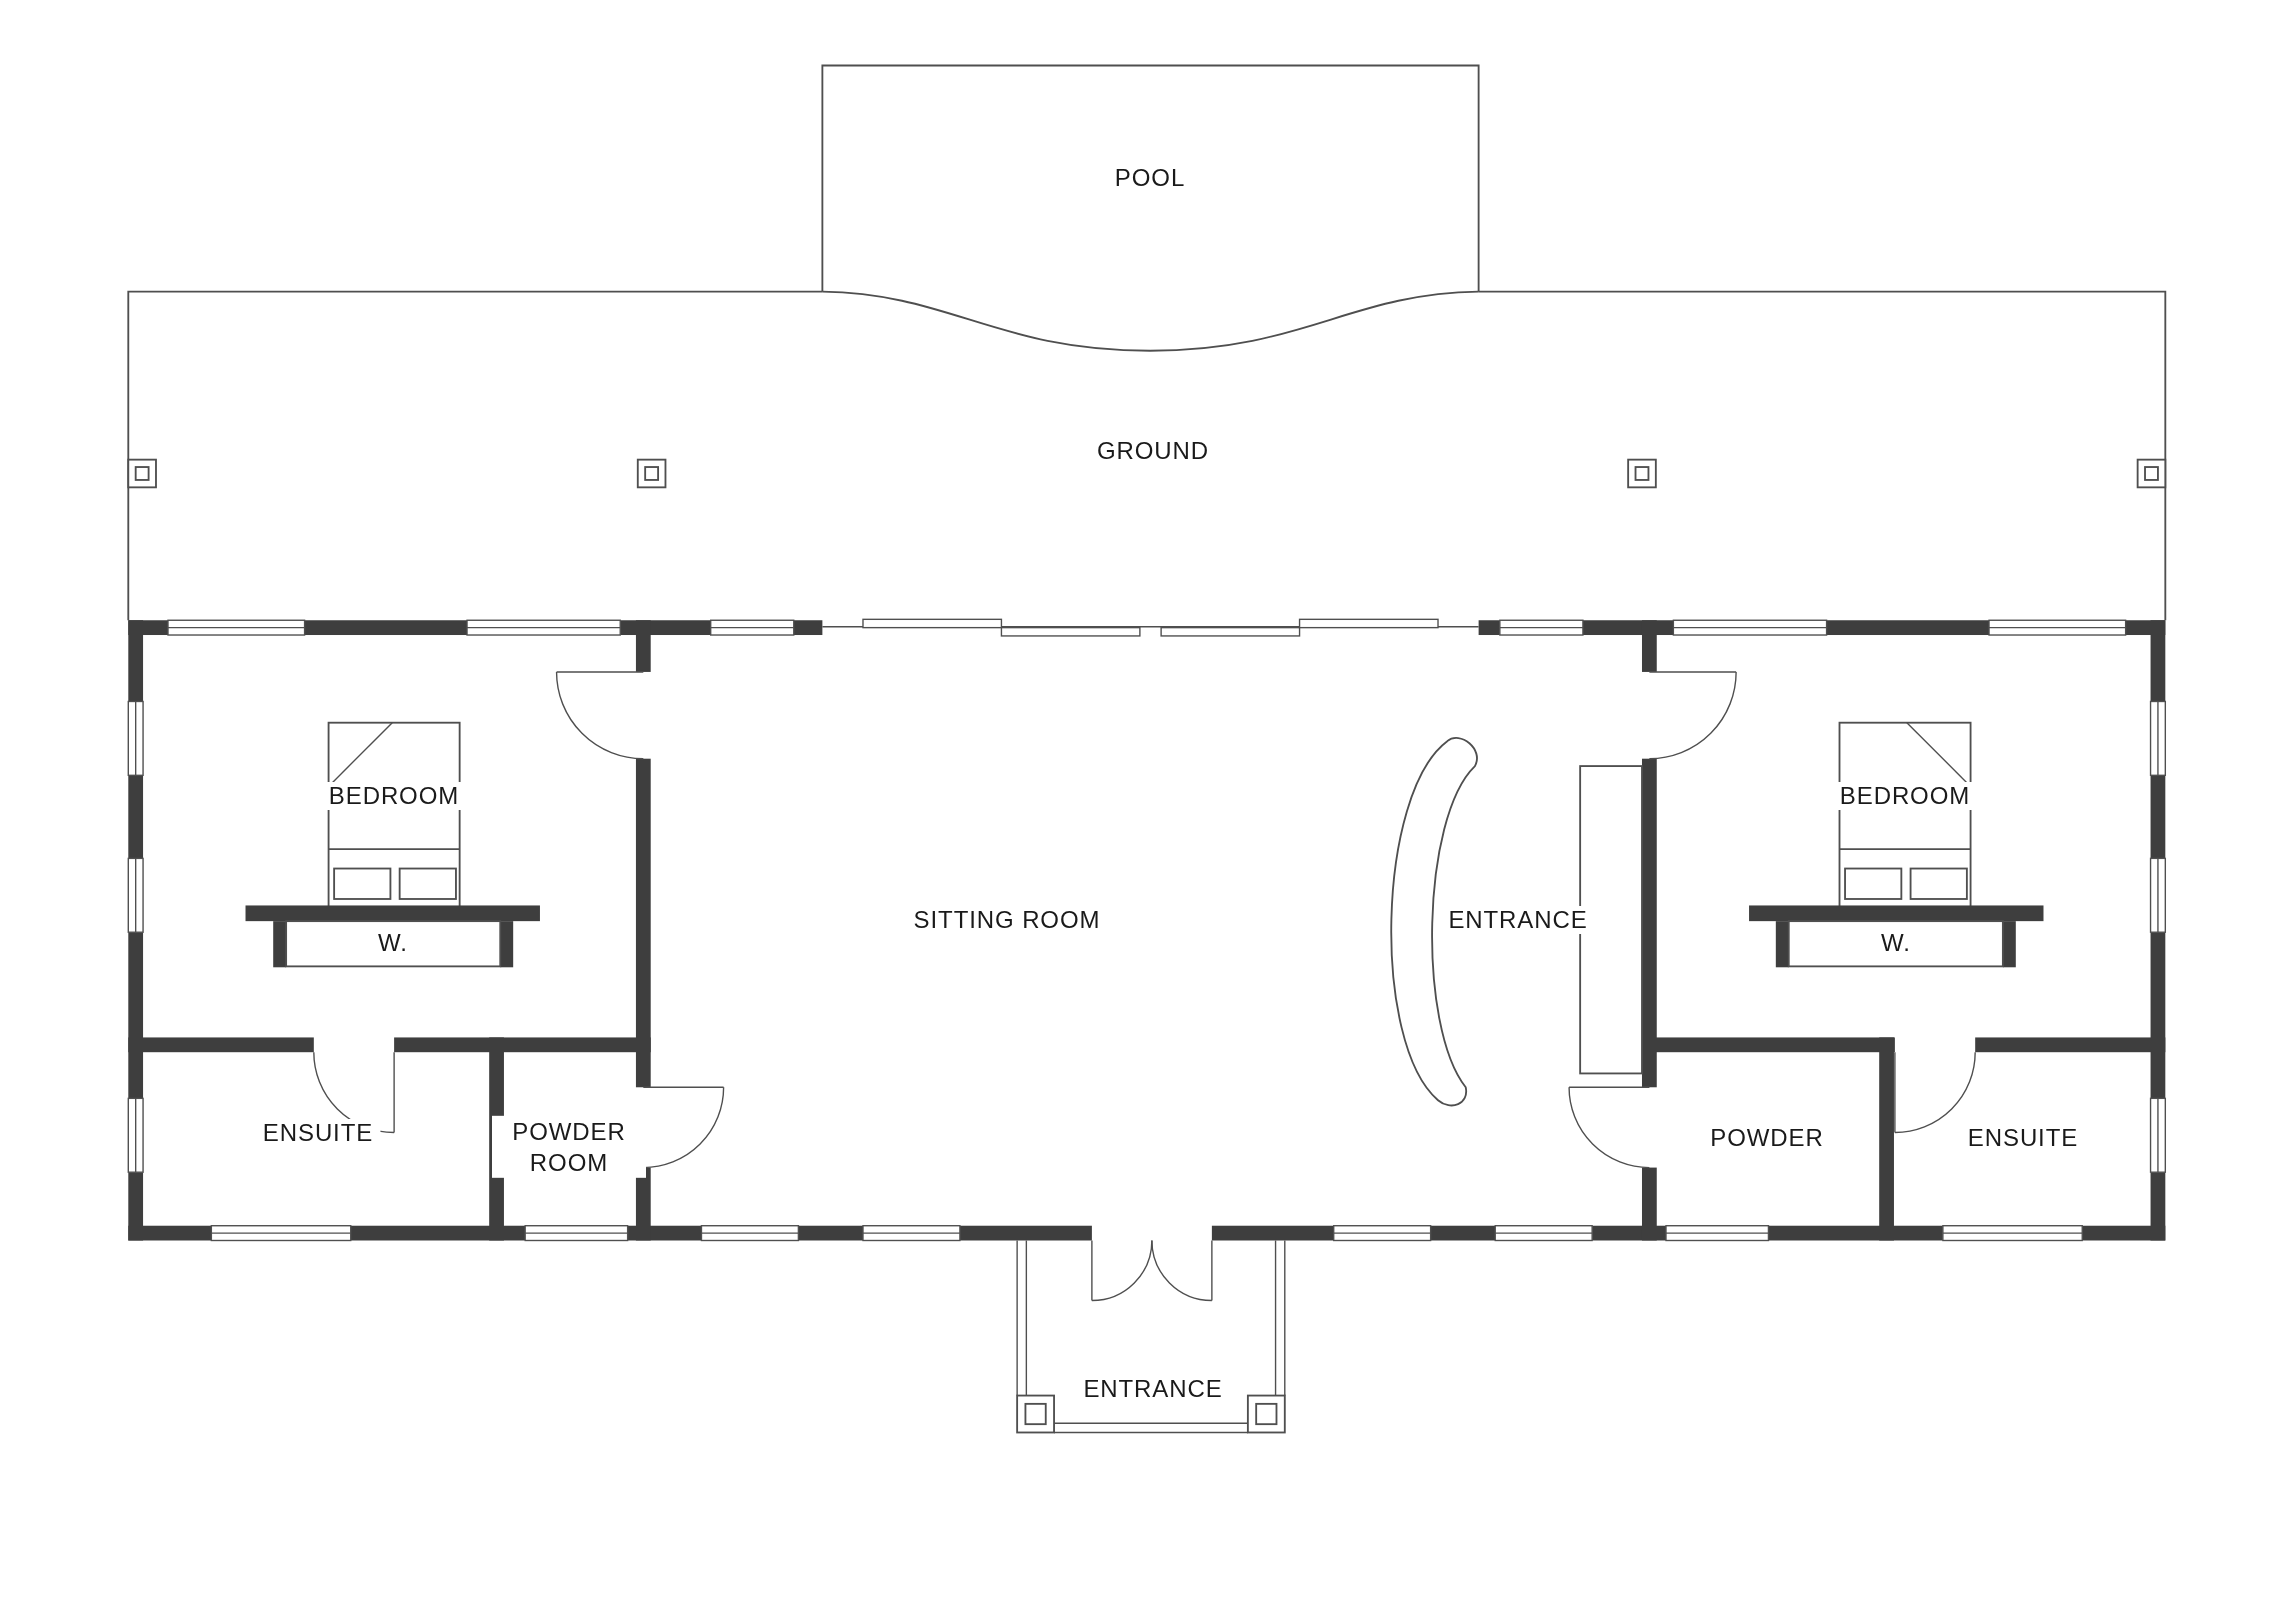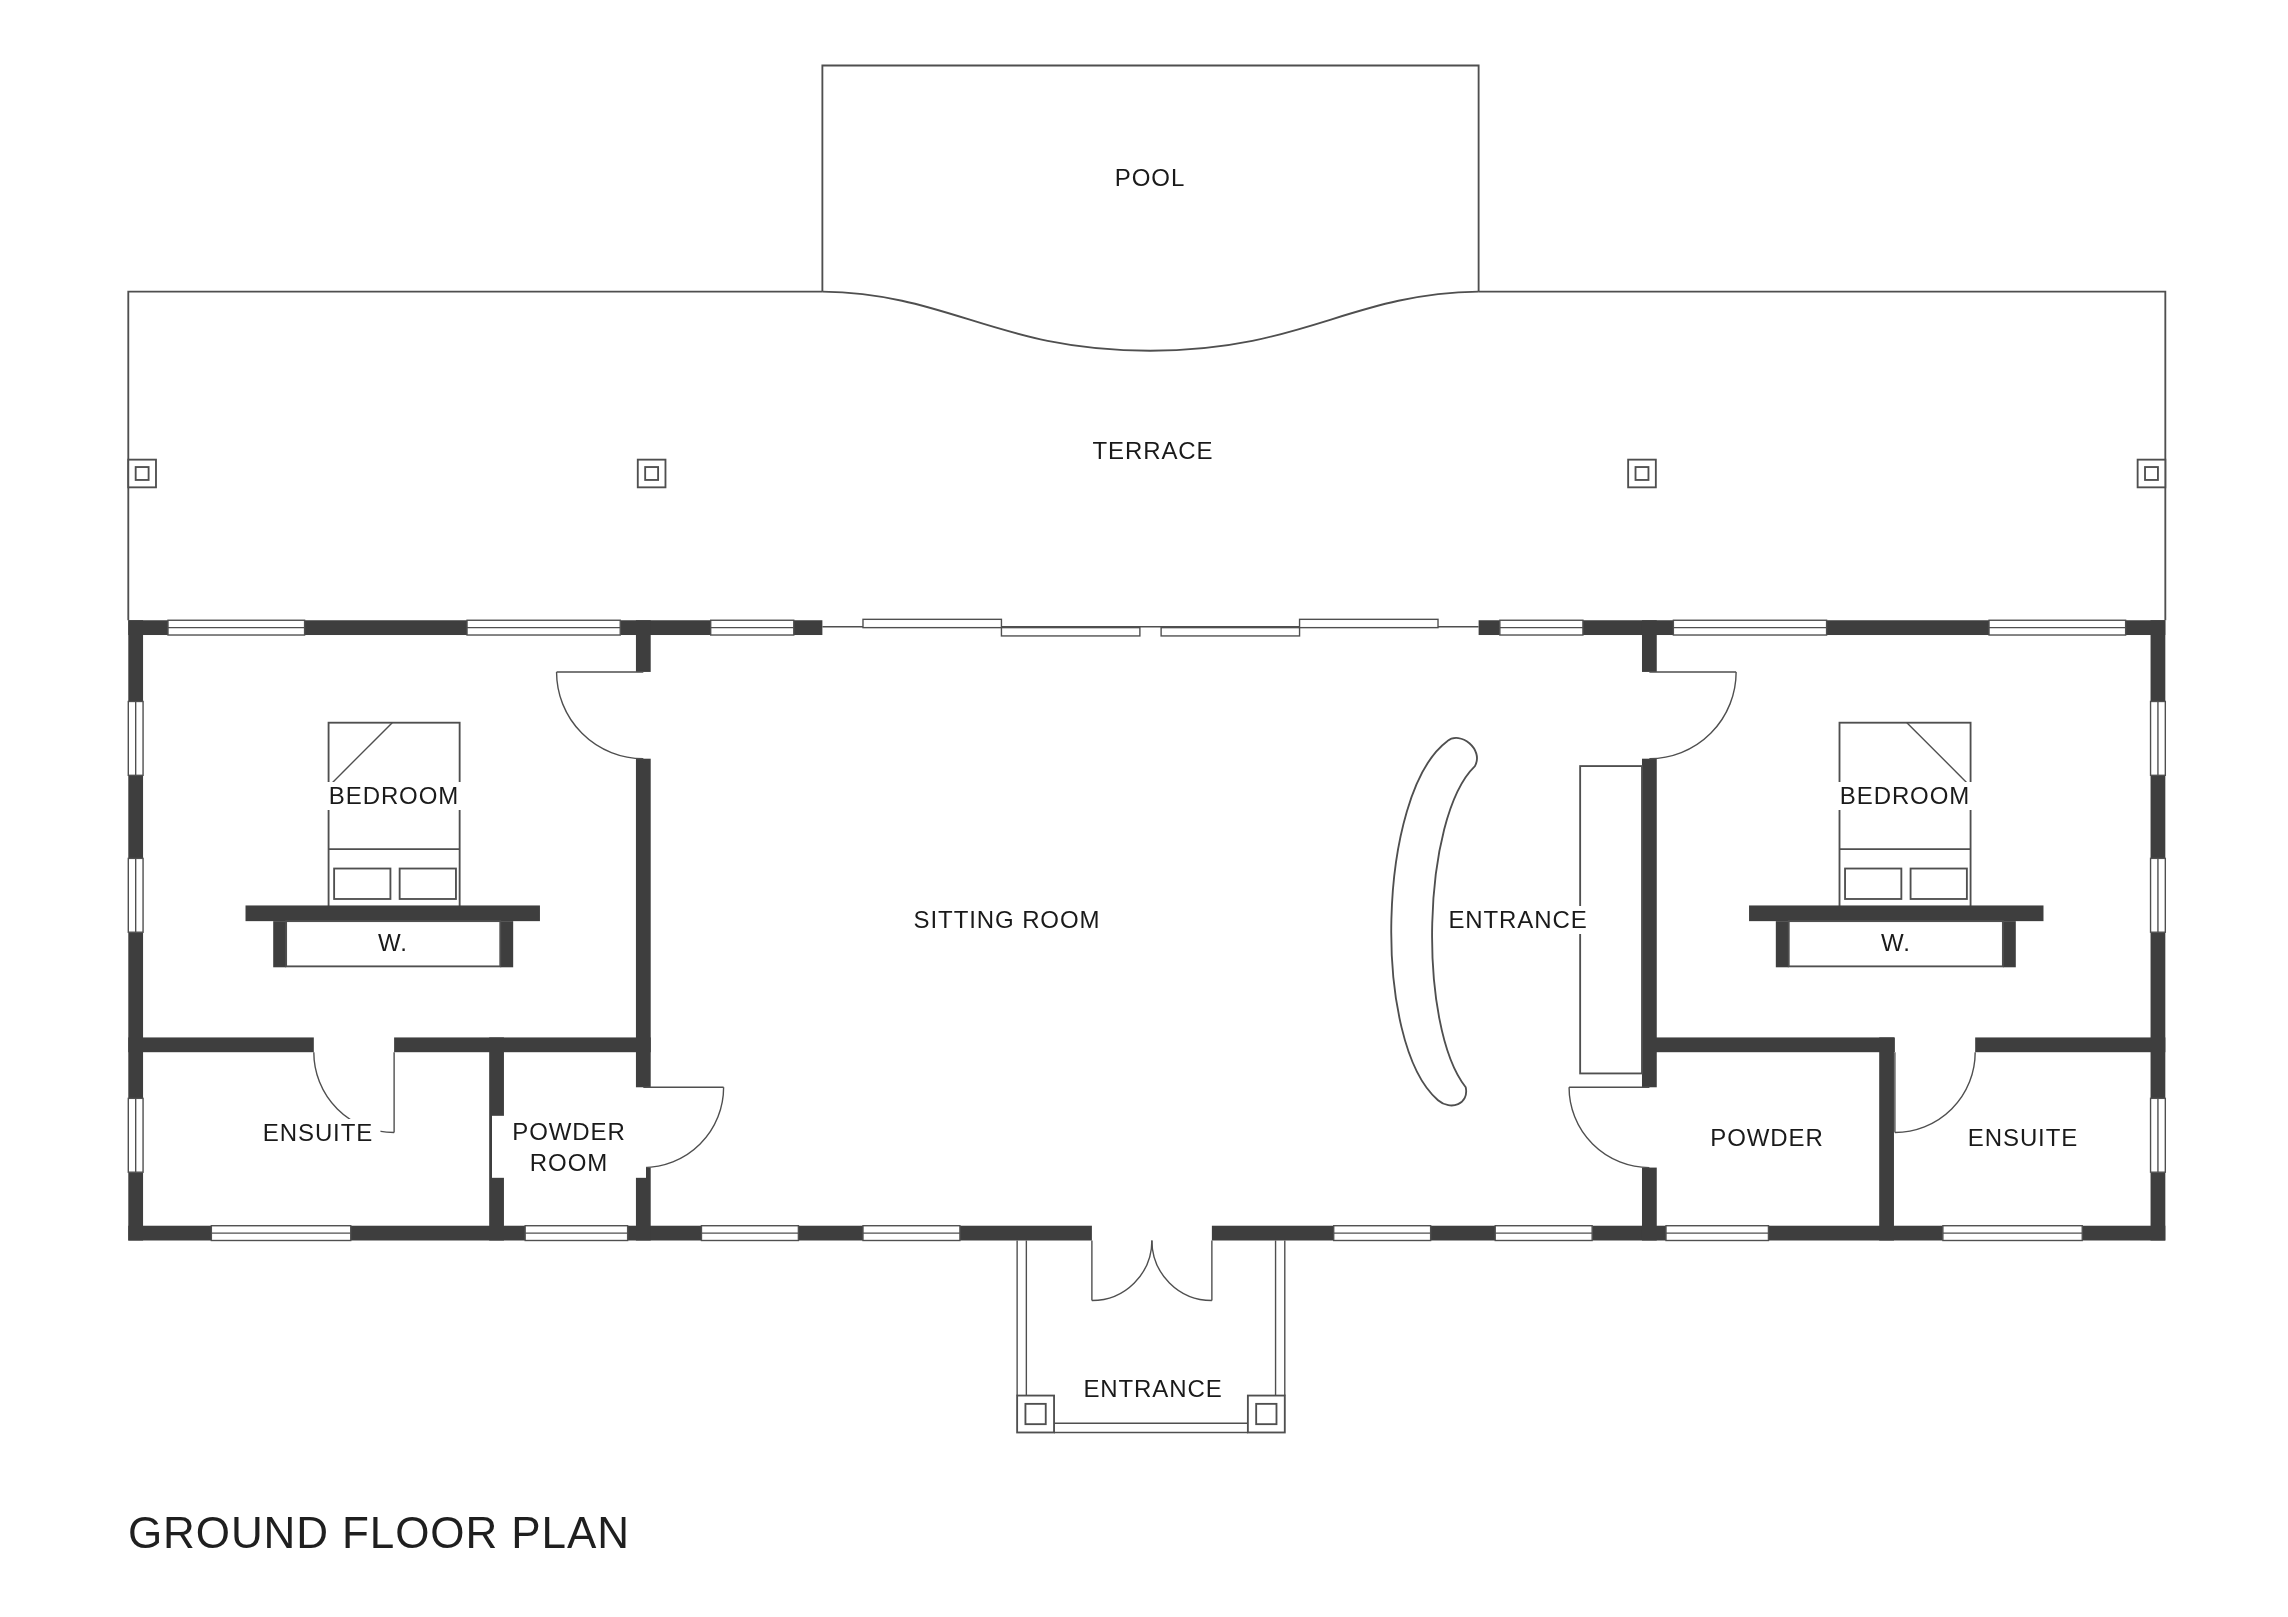--- a/index.html
+++ b/index.html
@@ -230,29 +230,28 @@
       <path class="ln ln-thin" d="M 1142 1542 L 1352 1542 M 1142 1552 L 1352 1552"></path>
       <rect class="col" x="1102" y="1512" width="40" height="40"></rect>
         <rect class="col" x="1111" y="1521" width="22" height="22"></rect>
       <rect class="col" x="1352" y="1512" width="40" height="40"></rect>
         <rect class="col" x="1361" y="1521" width="22" height="22"></rect>
     </g>
 
   </svg>
 
   <div class="label" style="left:1150px;top:178px;">POOL</div>
-  <div class="label" style="left:1153px;top:451px;">TERRACE</div>
+  <div class="label" style="left:1153px;top:451px;">GROUND</div>
   <div class="label" style="left:394px;top:796px;">BEDROOM</div>
   <div class="label" style="left:393px;top:943px;">W.</div>
   <div class="label" style="left:1007px;top:920px;">SITTING ROOM</div>
   <div class="label" style="left:1518px;top:920px;">ENTRANCE</div>
   <div class="label" style="left:1905px;top:796px;">BEDROOM</div>
   <div class="label" style="left:1896px;top:943px;">W.</div>
   <div class="label" style="left:318px;top:1133px;">ENSUITE</div>
   <div class="label multiline" style="left:569px;top:1147px;">POWDER ROOM</div>
   <div class="label" style="left:1767px;top:1138px;">POWDER</div>
   <div class="label" style="left:2023px;top:1138px;">ENSUITE</div>
   <div class="label" style="left:1153px;top:1351px;margin-top:38px;">ENTRANCE</div>
 
-  <div class="title">GROUND FLOOR PLAN</div>
 
 </div>
 
 
 </body></html>

